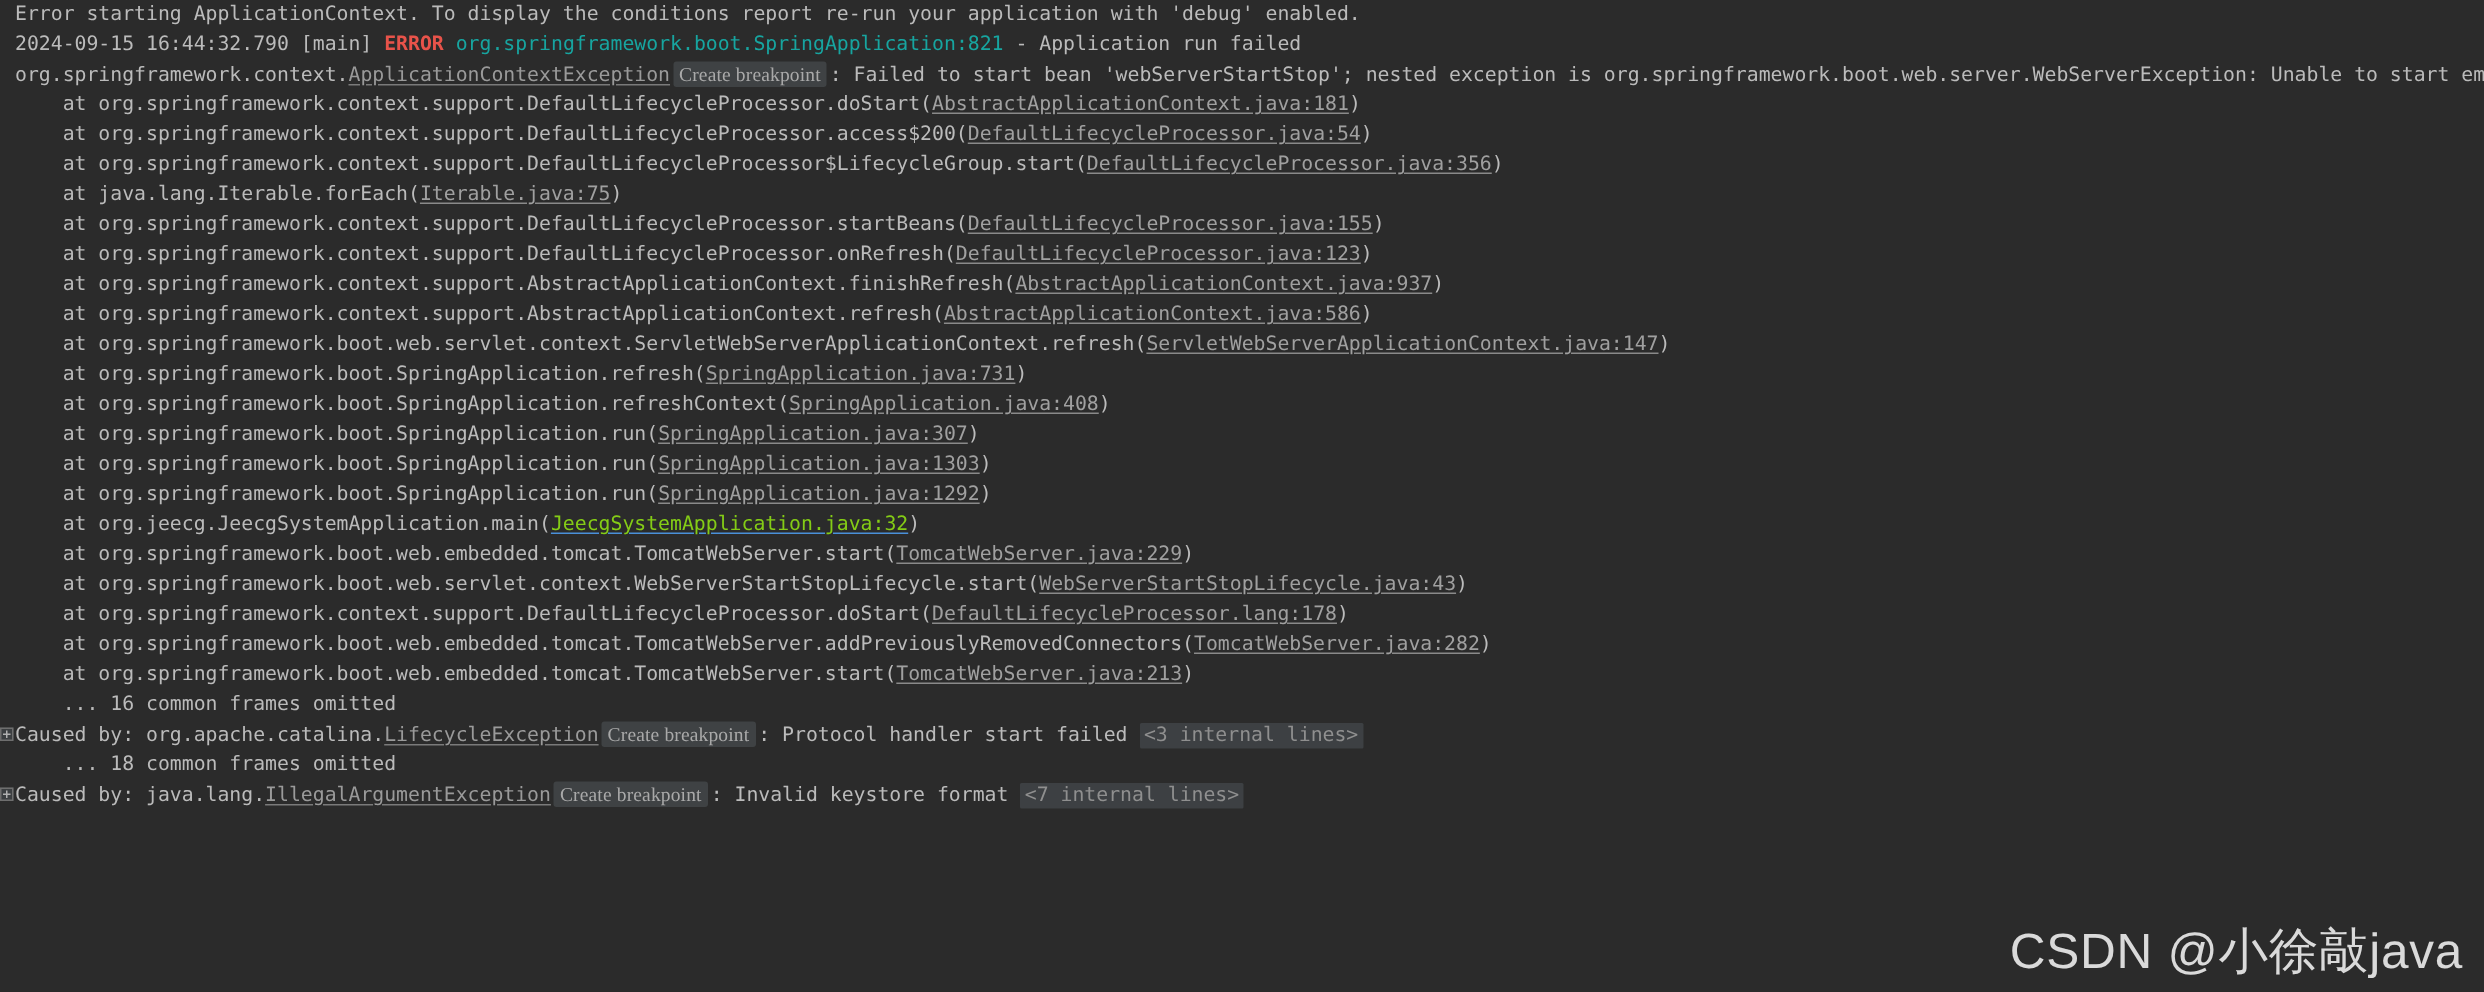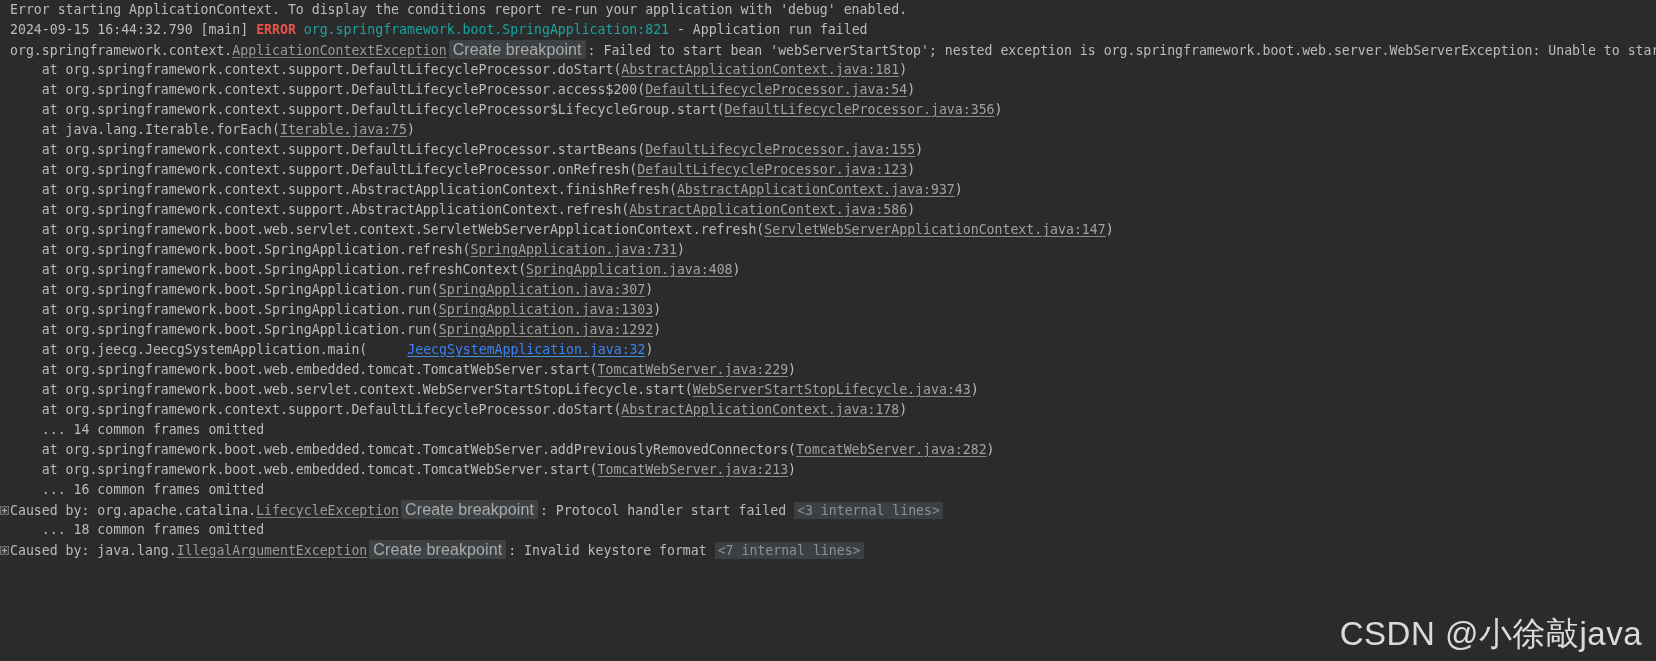--- a/index.html
+++ b/index.html
@@ -79,27 +79,26 @@
     text-decoration-color: #7a7a7a;
     text-underline-offset: 2px;
   }
   .link {
     color: #a0a0a0;
     text-decoration: underline;
     text-decoration-color: #8a8a8a;
     text-underline-offset: 2px;
   }
   .link.active {
-    color: #3b82f6;
+    color: #84cc16;
     text-decoration-color: #4a90d9;
-    margin-left: 40px;
   }
   .bp {
-    font-family: Liberation Sans, sans-serif;
-    font-size: 16px;
+    font-family: Liberation Serif, serif;
+    font-size: 13px;
     color: #a9a9a9;
     background: #3f4244;
     border-radius: 2px;
     padding: 1px 4px 1px 4px;
     margin: 0 2px;
     letter-spacing: 0.1px;
   }
   .fold-badge {
     background: #3d4043;
     color: #8f8f8f;
@@ -137,22 +136,21 @@
       <div class="line"><span class="gutter blank"></span><span class="txt">    at org.springframework.context.support.AbstractApplicationContext.refresh(</span><span class="link">AbstractApplicationContext.java:586</span><span class="txt">)</span></div>
       <div class="line"><span class="gutter blank"></span><span class="txt">    at org.springframework.boot.web.servlet.context.ServletWebServerApplicationContext.refresh(</span><span class="link">ServletWebServerApplicationContext.java:147</span><span class="txt">)</span></div>
       <div class="line"><span class="gutter blank"></span><span class="txt">    at org.springframework.boot.SpringApplication.refresh(</span><span class="link">SpringApplication.java:731</span><span class="txt">)</span></div>
       <div class="line"><span class="gutter blank"></span><span class="txt">    at org.springframework.boot.SpringApplication.refreshContext(</span><span class="link">SpringApplication.java:408</span><span class="txt">)</span></div>
       <div class="line"><span class="gutter blank"></span><span class="txt">    at org.springframework.boot.SpringApplication.run(</span><span class="link">SpringApplication.java:307</span><span class="txt">)</span></div>
       <div class="line"><span class="gutter blank"></span><span class="txt">    at org.springframework.boot.SpringApplication.run(</span><span class="link">SpringApplication.java:1303</span><span class="txt">)</span></div>
       <div class="line"><span class="gutter blank"></span><span class="txt">    at org.springframework.boot.SpringApplication.run(</span><span class="link">SpringApplication.java:1292</span><span class="txt">)</span></div>
       <div class="line"><span class="gutter blank"></span><span class="txt">    at org.jeecg.JeecgSystemApplication.main(</span><span class="link active">JeecgSystemApplication.java:32</span><span class="txt">)</span></div>
       <div class="line"><span class="gutter blank"></span><span class="txt">    at org.springframework.boot.web.embedded.tomcat.TomcatWebServer.start(</span><span class="link">TomcatWebServer.java:229</span><span class="txt">)</span></div>
       <div class="line"><span class="gutter blank"></span><span class="txt">    at org.springframework.boot.web.servlet.context.WebServerStartStopLifecycle.start(</span><span class="link">WebServerStartStopLifecycle.java:43</span><span class="txt">)</span></div>
-      <div class="line"><span class="gutter blank"></span><span class="txt">    at org.springframework.context.support.DefaultLifecycleProcessor.doStart(</span><span class="link">AbstractApplicationContext.java:178</span><span class="txt">)</span></div>
-      <div class="line"><span class="gutter blank"></span><span class="txt">    ... 14 common frames omitted</span></div>
+      <div class="line"><span class="gutter blank"></span><span class="txt">    at org.springframework.context.support.DefaultLifecycleProcessor.doStart(</span><span class="link">DefaultLifecycleProcessor.lang:178</span><span class="txt">)</span></div>
       <div class="line"><span class="gutter blank"></span><span class="txt">    at org.springframework.boot.web.embedded.tomcat.TomcatWebServer.addPreviouslyRemovedConnectors(</span><span class="link">TomcatWebServer.java:282</span><span class="txt">)</span></div>
       <div class="line"><span class="gutter blank"></span><span class="txt">    at org.springframework.boot.web.embedded.tomcat.TomcatWebServer.start(</span><span class="link">TomcatWebServer.java:213</span><span class="txt">)</span></div>
       <div class="line"><span class="gutter blank"></span><span class="txt">    ... 16 common frames omitted</span></div>
       <div class="line"><span class="gutter fold"></span><span class="txt">Caused by: org.apache.catalina.</span><span class="exc">LifecycleException</span><span class="bp">Create breakpoint</span><span class="txt">: Protocol handler start failed </span><span class="fold-badge">&lt;3 internal lines&gt;</span></div>
       <div class="line"><span class="gutter blank"></span><span class="txt">    ... 18 common frames omitted</span></div>
       <div class="line"><span class="gutter fold"></span><span class="txt">Caused by: java.lang.</span><span class="exc">IllegalArgumentException</span><span class="bp">Create breakpoint</span><span class="txt">: Invalid keystore format </span><span class="fold-badge">&lt;7 internal lines&gt;</span></div>
     </div>
   <div id="watermark">CSDN @小徐敲java</div>
 </div>
 

